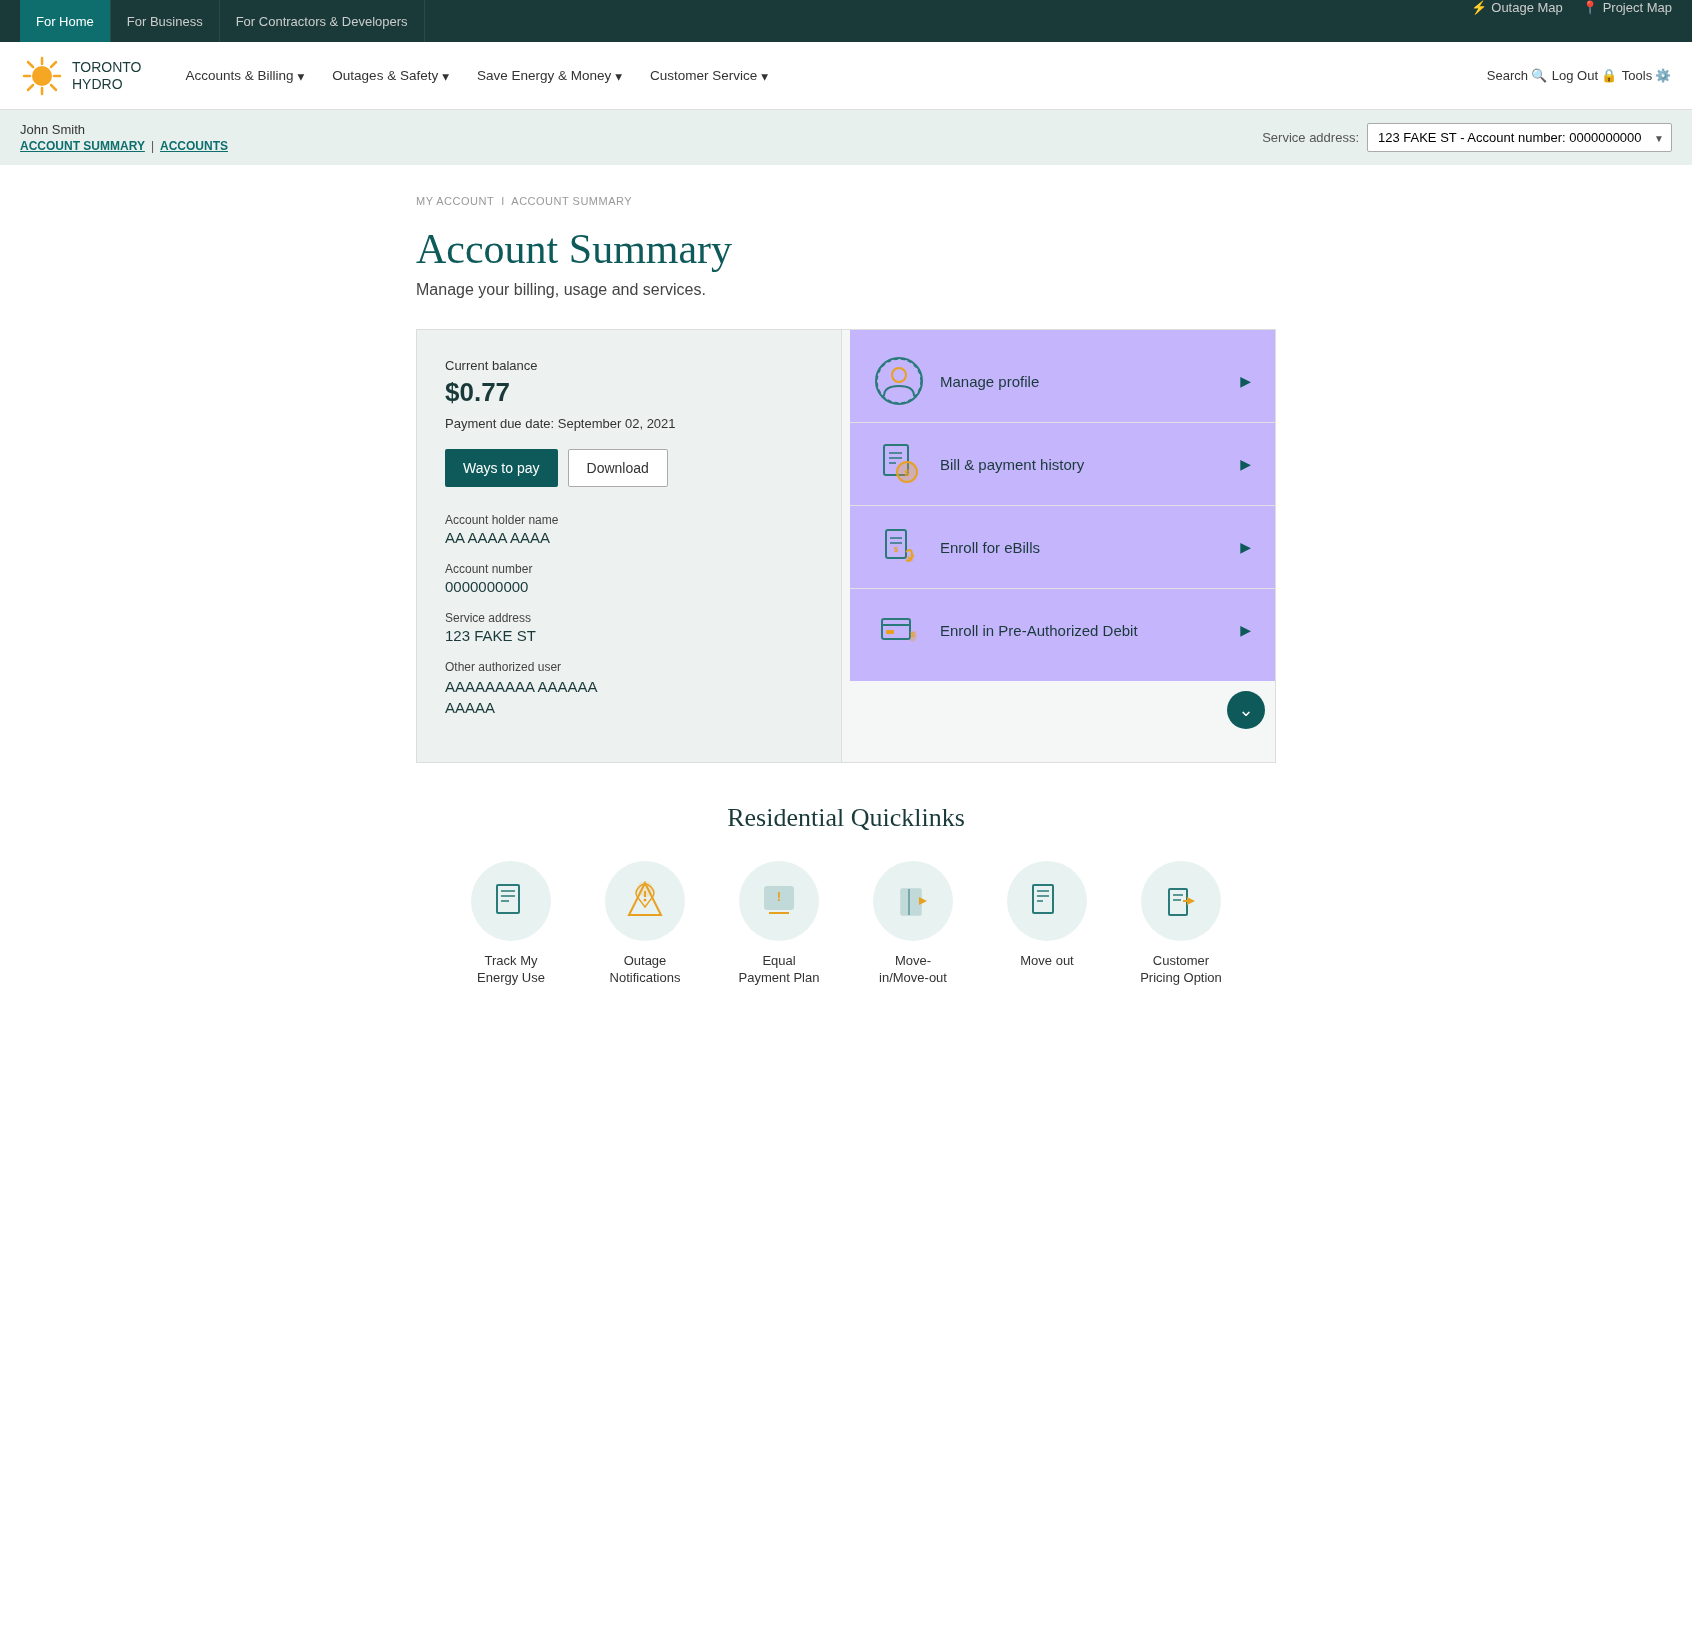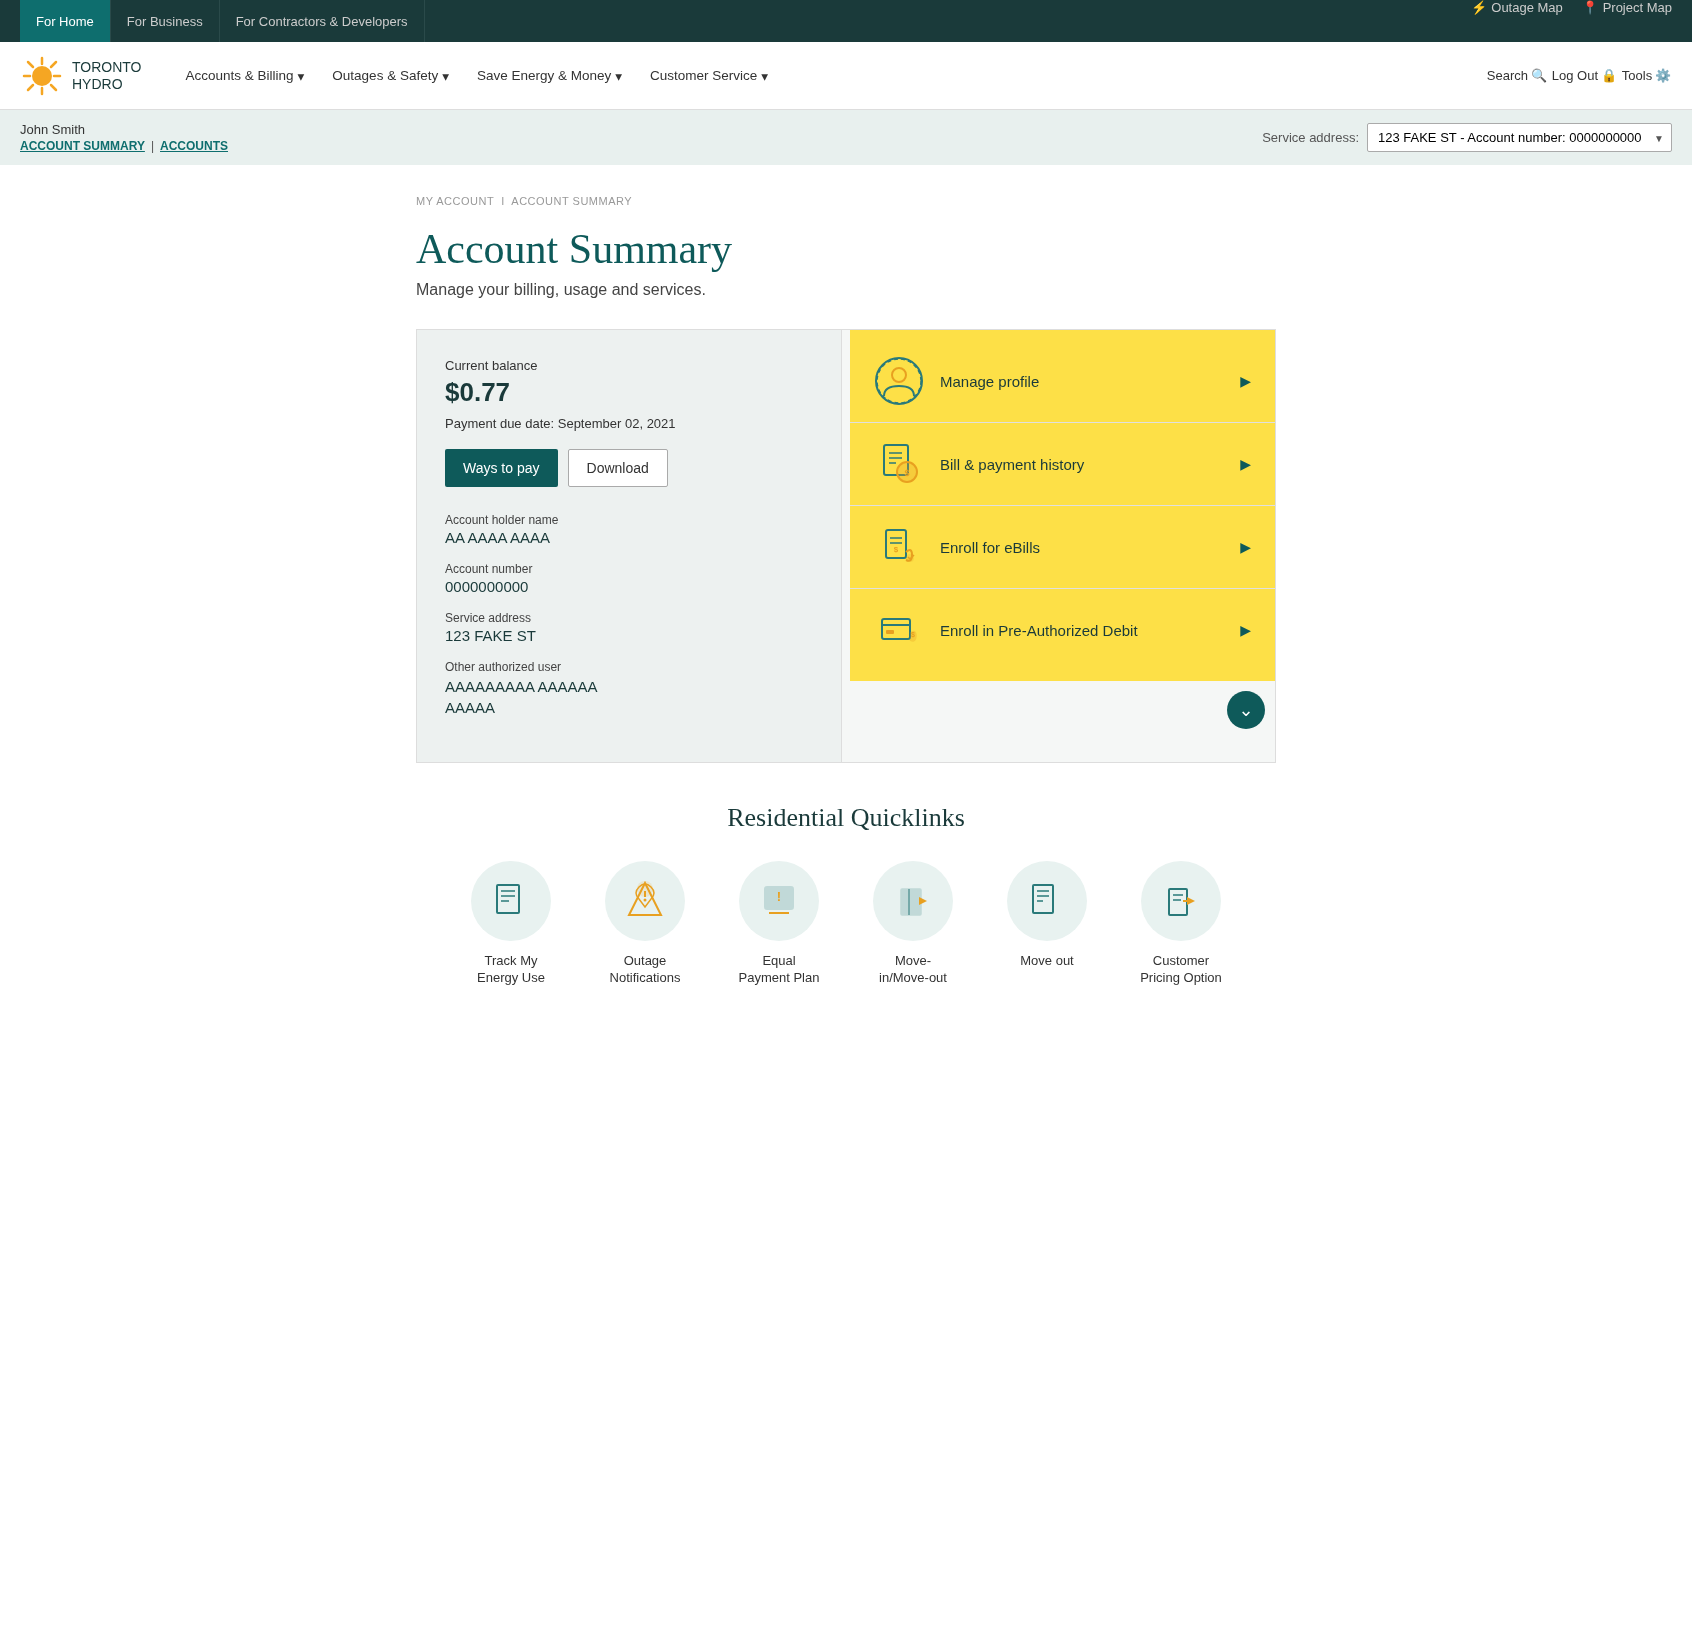--- a/index.html
+++ b/index.html
@@ -215,21 +215,21 @@
       border-radius: 2px;
     }
 
     .info-block { margin-bottom: 16px; }
     .info-label { font-size: 12px; color: #444; margin-bottom: 2px; }
     .info-value { font-size: 15px; color: #1a3a3a; }
     .info-value-large { font-size: 15px; color: #1a3a3a; line-height: 1.4; }
 
     
     .right-panel {
-      background: #fde047;
+      background: #c4b5fd;
       padding: 10px 0;
     }
     .quick-link-item {
       display: flex;
       align-items: center;
       gap: 16px;
       padding: 16px 24px;
       border-bottom: 1px solid #e0e0e0;
       cursor: pointer;
     }

